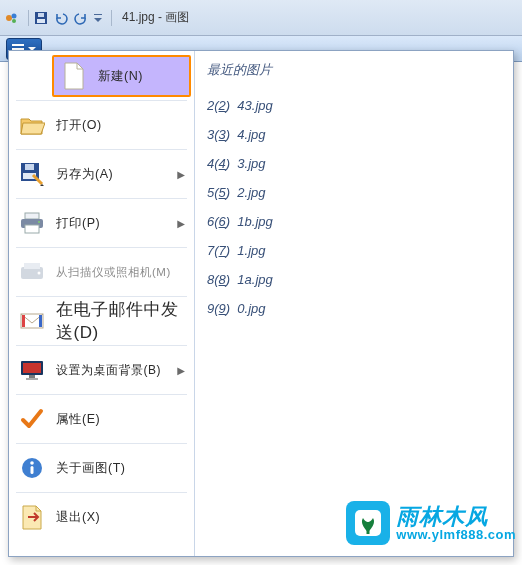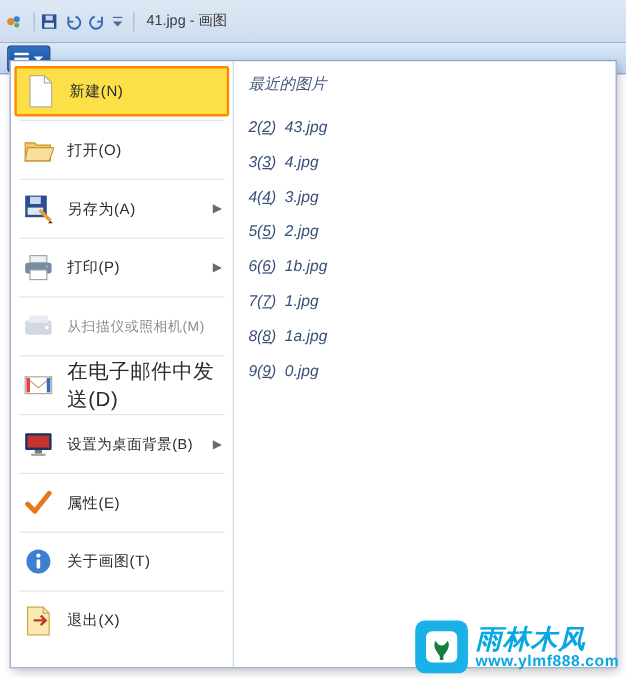--- a/index.html
+++ b/index.html
@@ -53,22 +53,23 @@
     display:flex; align-items:center;
     height: 42px;
     padding: 0 6px;
     gap: 10px;
     border-radius:2px;
     color:#2b2b2b;
     cursor:default;
   }
   .menu-item.highlight {
     border: 2px solid #ff8a00;
-    background: #fde047;
+    background: #c4b5fd;
     height: 42px;
+    margin-left: 40px;
   }
   .menu-item .mi-icon { width: 28px; height: 28px; display:inline-flex; align-items:center; justify-content:center; flex:0 0 28px; }
   .menu-item .mi-label { font-size:12.5px; letter-spacing:0.5px;}
   .menu-item .arrow { margin-left:auto; color:#6a6a6a; font-size:10px;}
   .divider { height:1px; background:#e0e6ef; margin:3px 4px;}
 
   .right-col {
     flex:1;
     padding: 10px 12px;
     color:#3d4a66;
@@ -78,21 +79,21 @@
   .recent-item {
     font-size:13px;
     color:#385078;
     padding: 7px 0;
     cursor:default;
   }
   .recent-item .num { text-decoration: underline; }
 
   .watermark {
     position:absolute;
-    right: 6px; bottom: 4px;
+    right: 6px; bottom: 20px;
     display:flex; align-items:center; gap:6px;margin-top:39px;
   }
   .wm-badge {
     width:44px; height:44px;
     background:#19b1e8;
     border-radius:8px;
     display:flex; align-items:center; justify-content:center;
   }
   .wm-text { display:flex; flex-direction:column; align-items:flex-start; line-height:1;}
   .wm-cn { font-size:22px; font-weight:900; color:#06a7e2; letter-spacing:1px; font-style:italic;}

